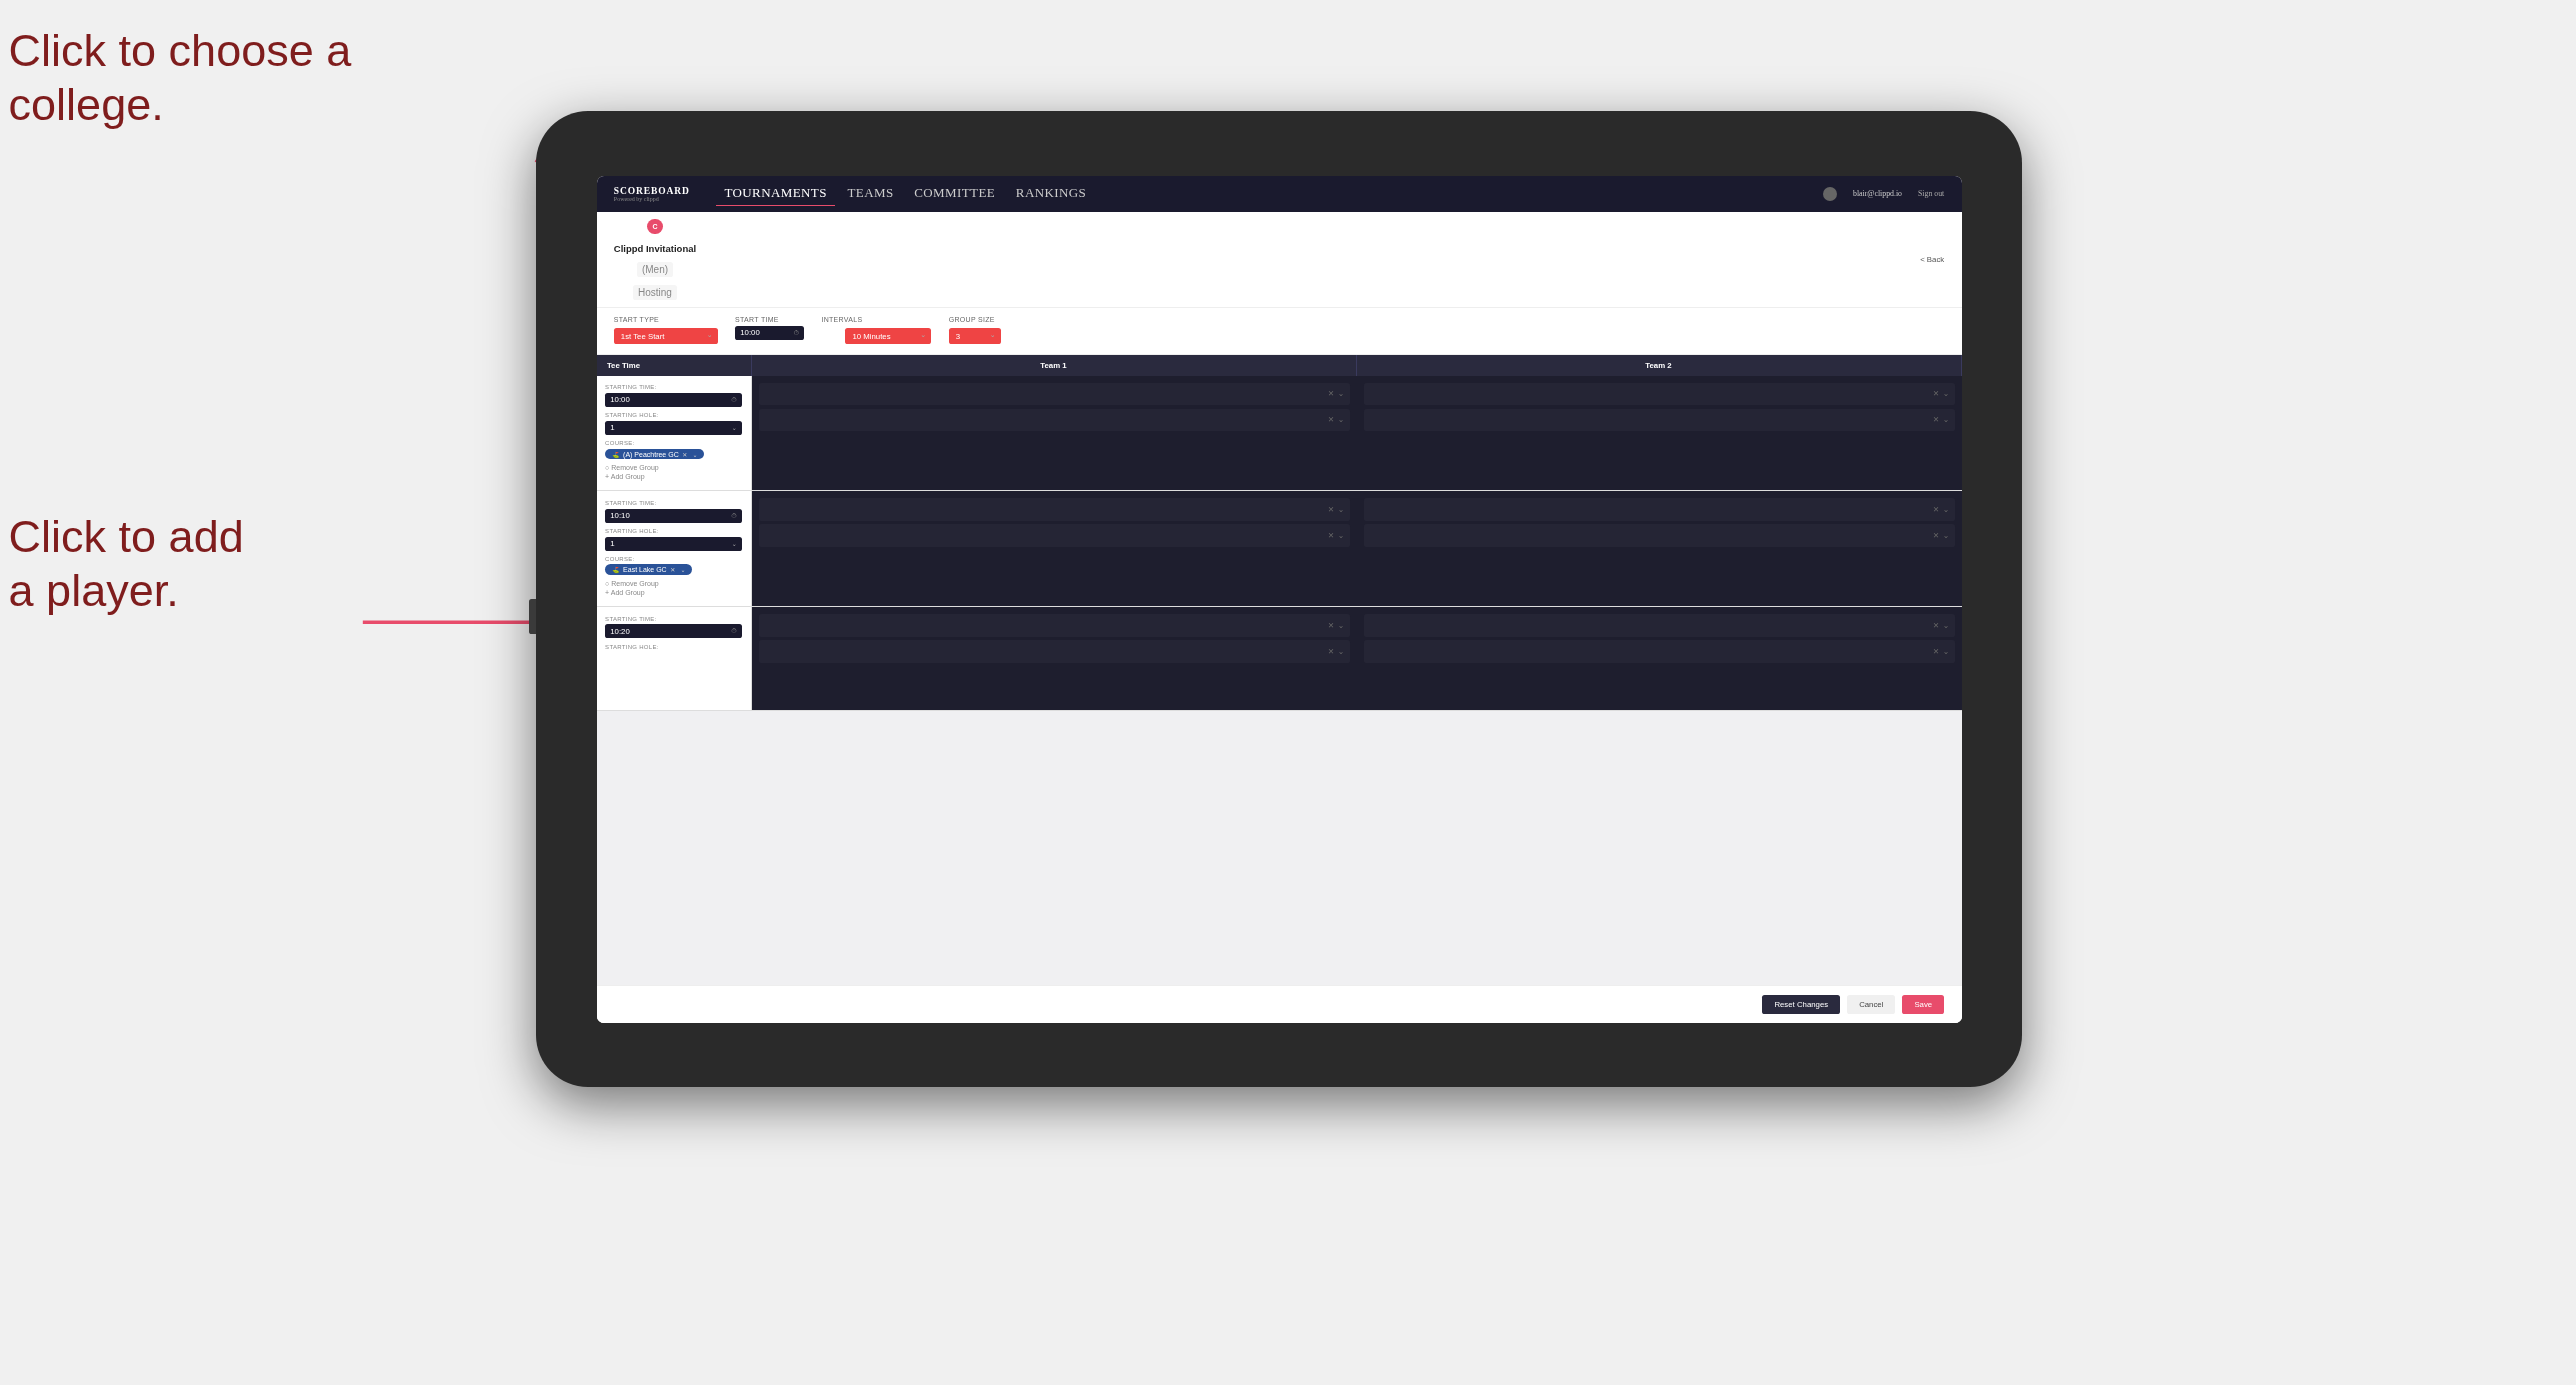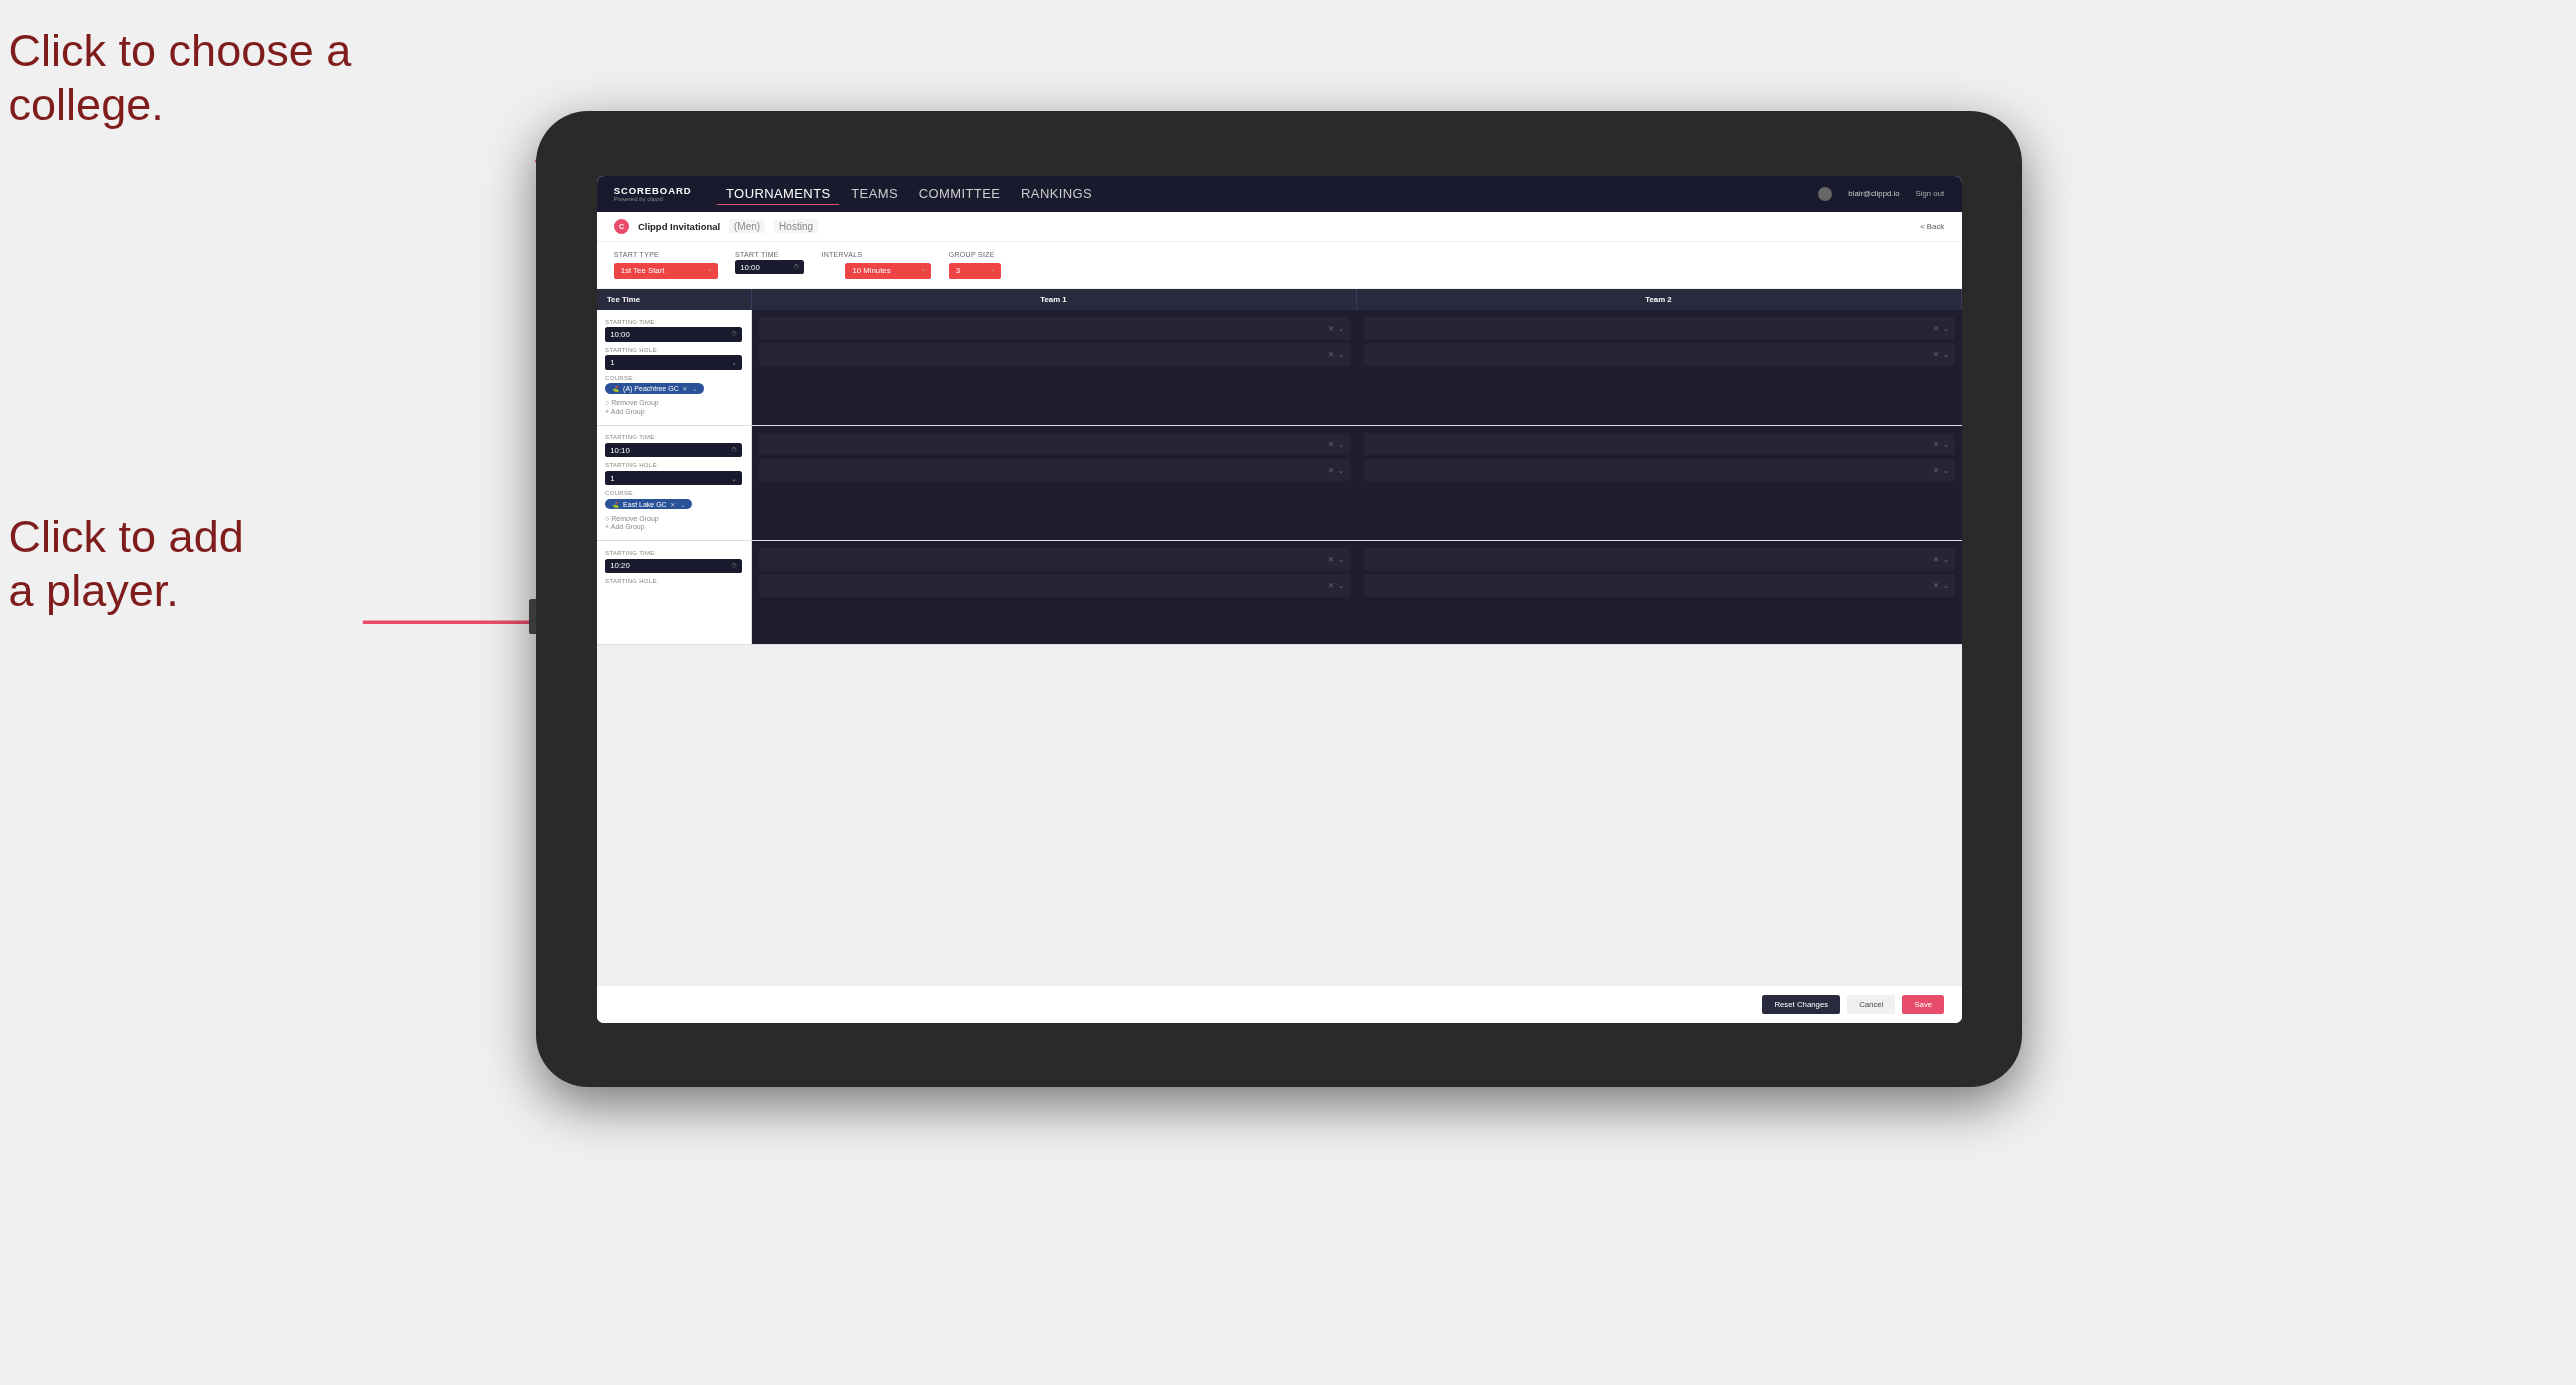--- a/index.html
+++ b/index.html
@@ -58,20 +58,21 @@
     }
 
     
     .nav-bar {
       background: #1a1a2e;
       display: flex;
       align-items: center;
       padding: 0 17.3px;
       height: 36px;
       flex-shrink: 0;
+      font-family: Liberation Serif, serif;
     }
 
     .nav-brand {
       display: flex;
       flex-direction: column;
       margin-right: 26px;
     }
 
     .nav-brand-title {
       color: #fff;
@@ -129,20 +130,21 @@
       align-items: center;
       justify-content: space-between;
       border-bottom: 0.9px solid #eee;
       flex-shrink: 0;
     }
 
     .page-title-row {
       display: flex;
       align-items: center;
       gap: 8.6px;
+      flex-direction: column;
     }
 
     .clippd-logo {
       width: 15.5px;
       height: 15.5px;
       background: #e84c6b;
       border-radius: 50%;
       display: flex;
       align-items: center;
       justify-content: center;

